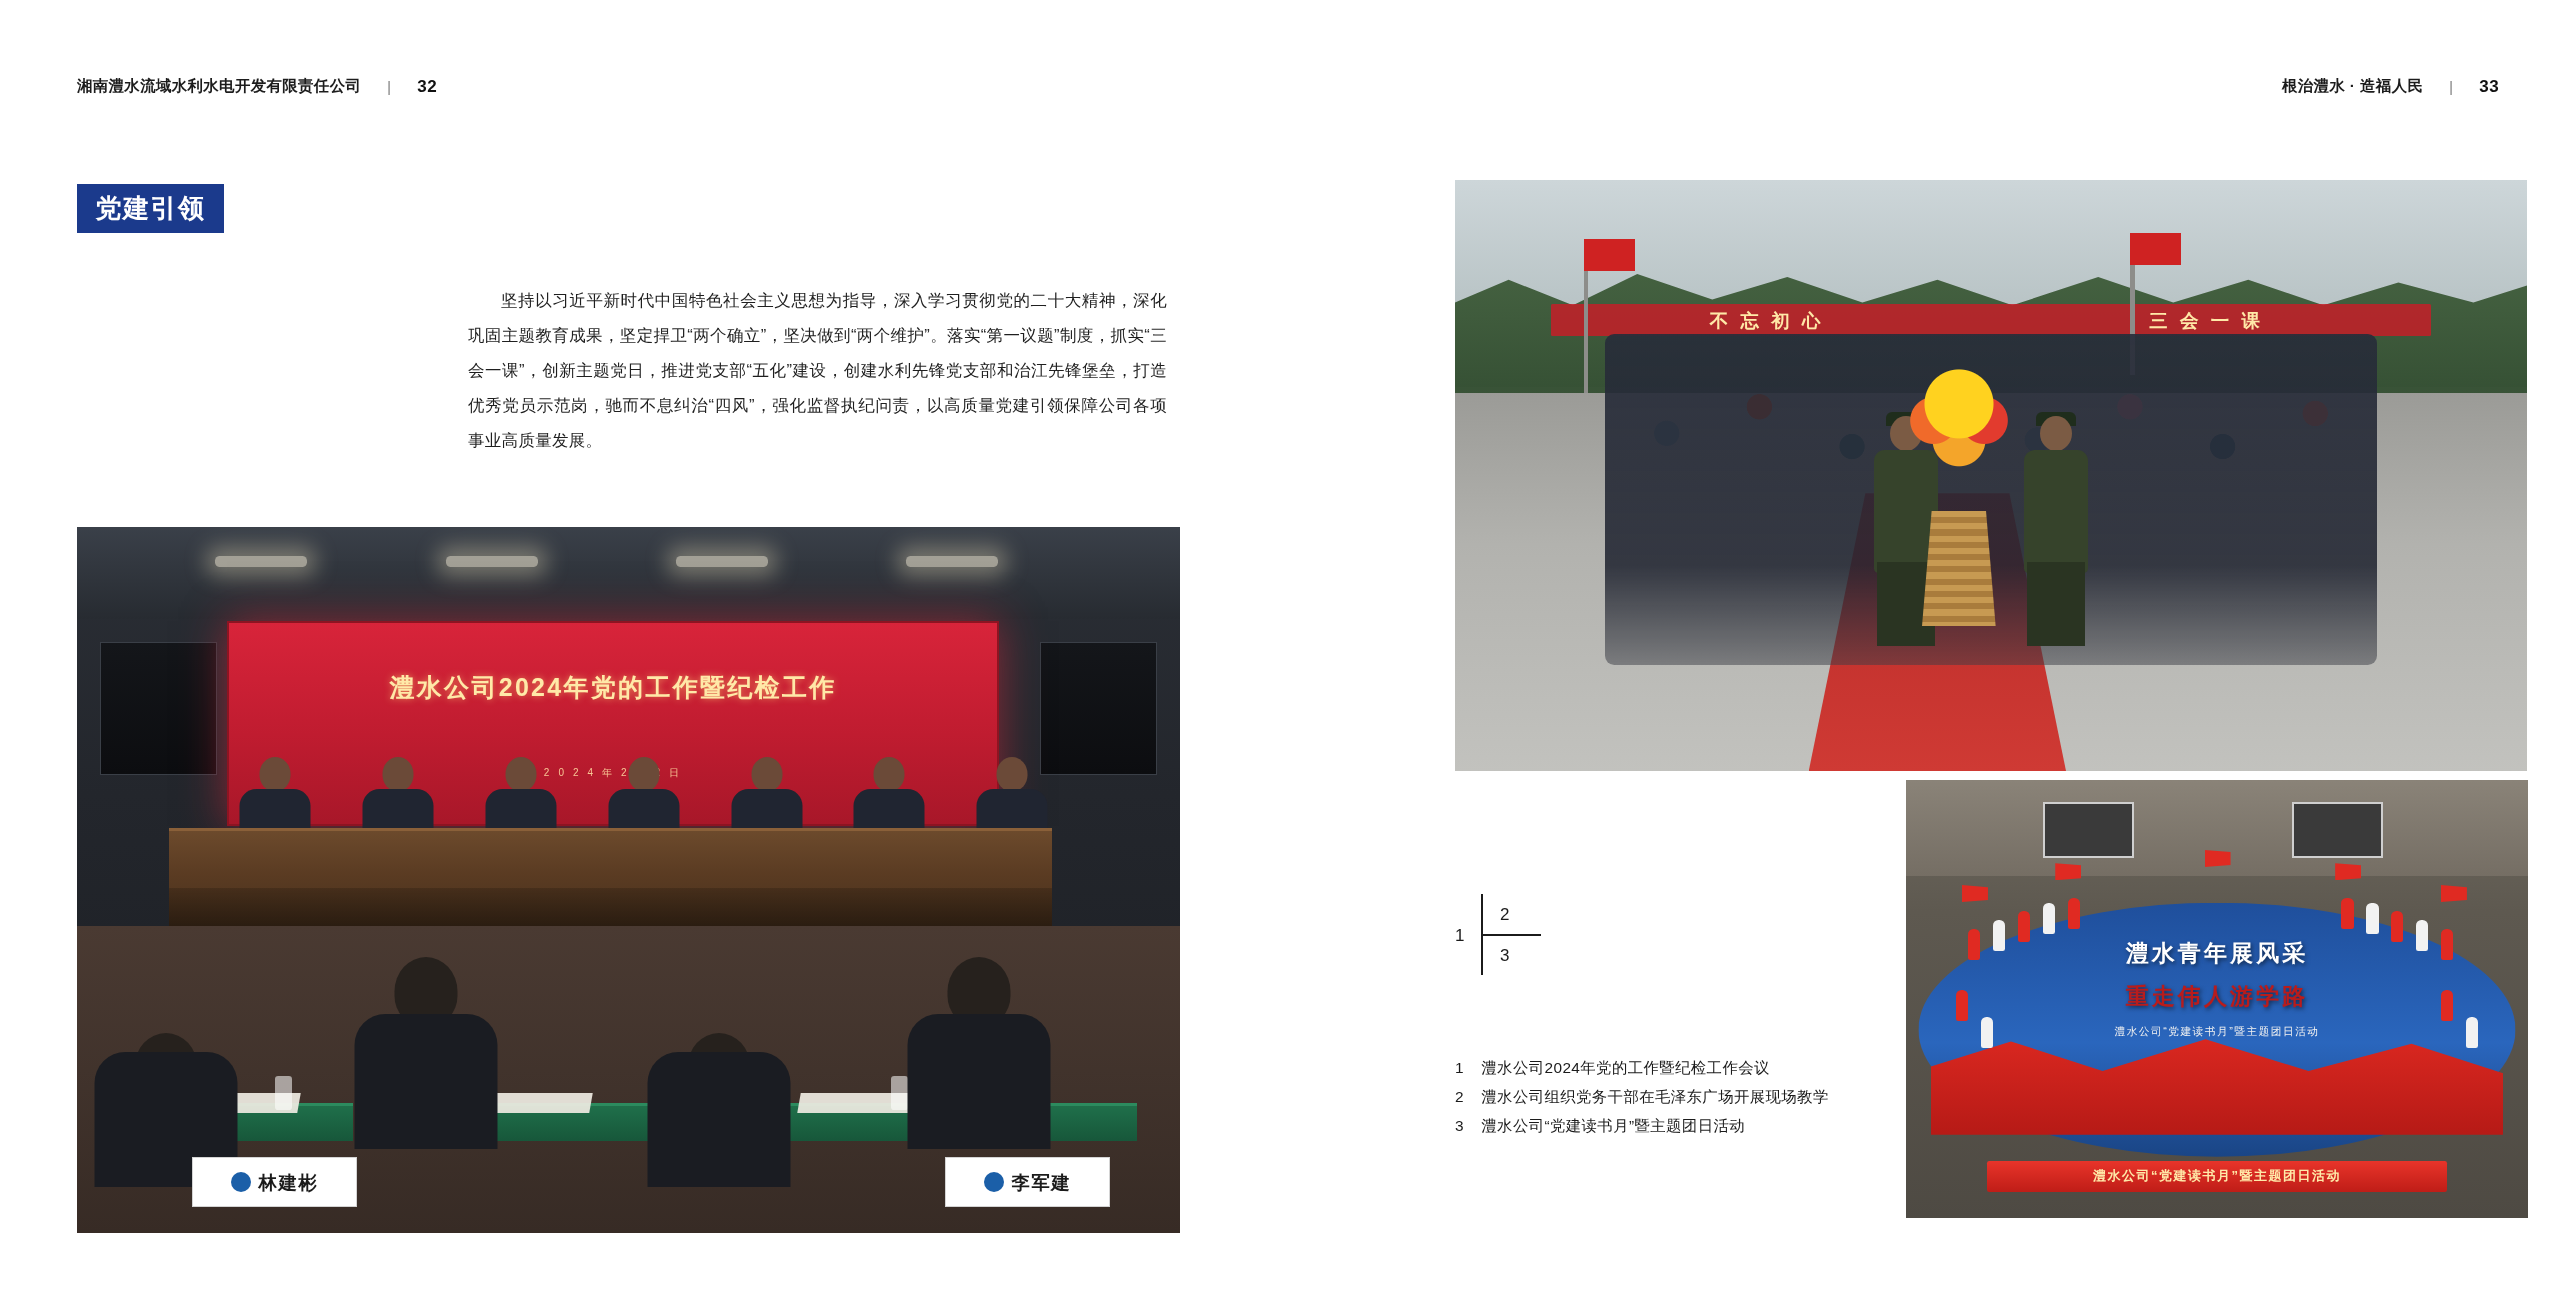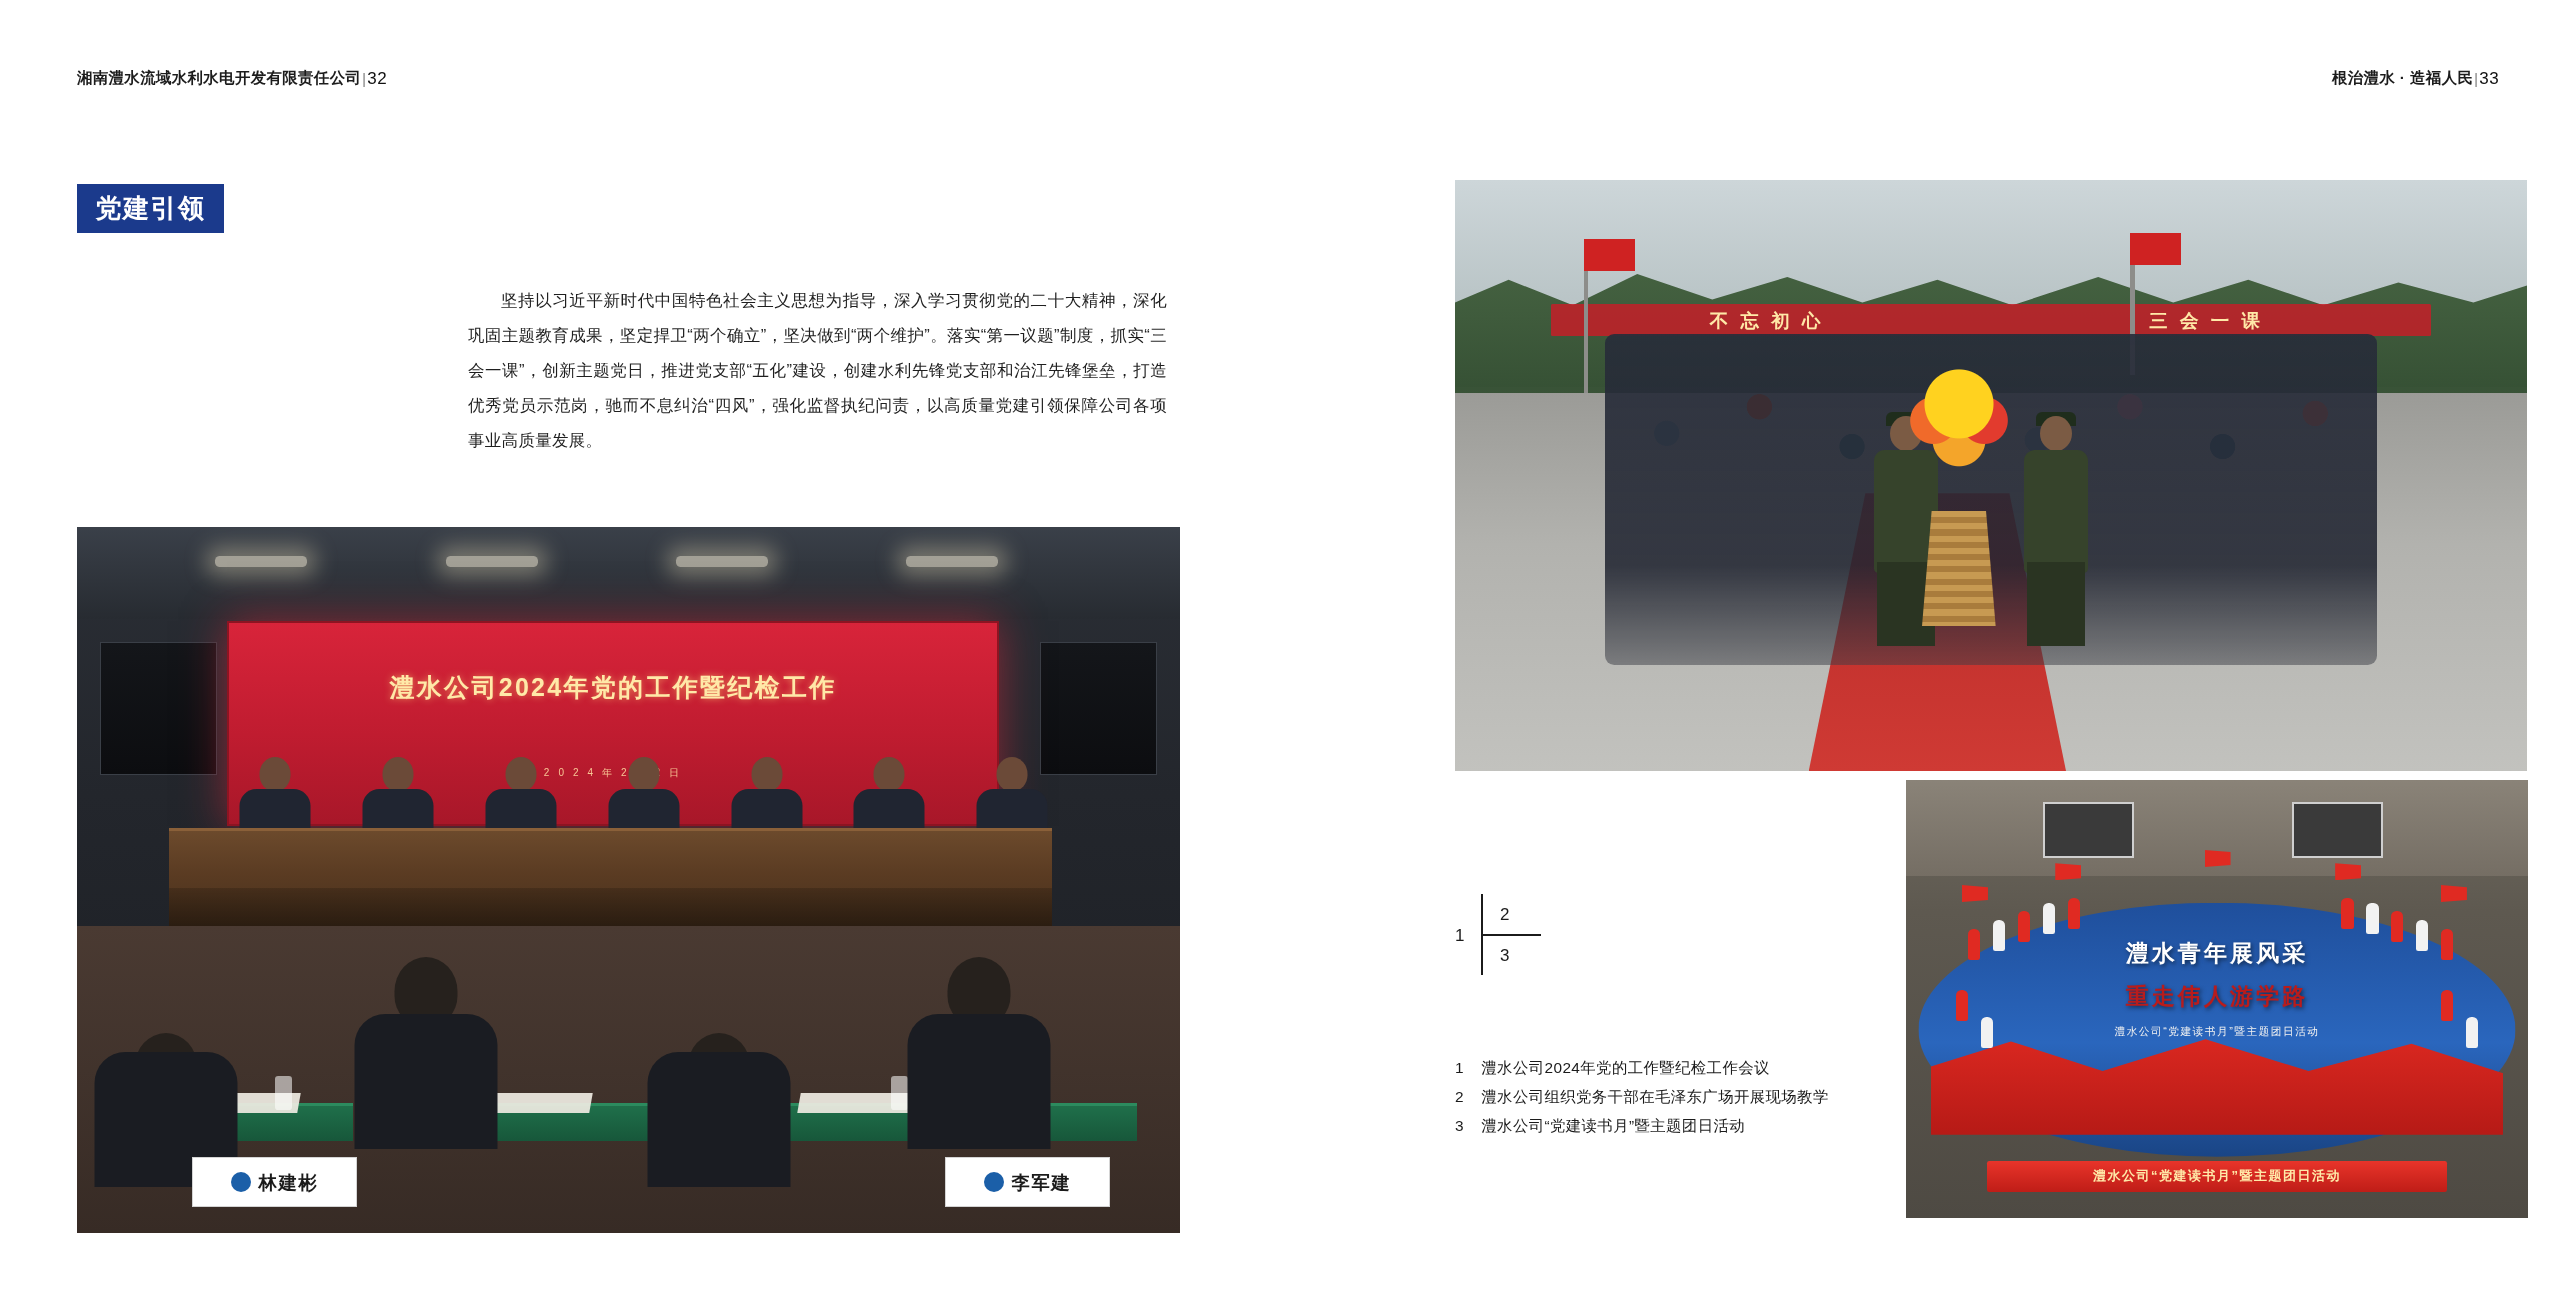--- a/index.html
+++ b/index.html
@@ -12,40 +12,40 @@
     height: 1306px;
     position: relative;
     font-family: "Liberation Sans", sans-serif;
     color: #1a1a1a;
     overflow: hidden;
   }
 
   
   .running-head {
     position: absolute;
-    top: 68px;
+    top: 76px;
     font-size: 15.4px;
     font-weight: bold;
     letter-spacing: 0.4px;
     color: #1c1c1c;
     white-space: nowrap;
     display: flex;
     align-items: center;
-    gap: 1px;
+    gap: 26px;
   }
   .running-head.left { left: 77px; }
   .running-head.right { right: 77px; }
   .rh-sep {
     color: #777;
     font-weight: normal;
     font-size: 14px;
   }
   .folio {
     font-size: 17px;
-    font-weight: normal;
+    font-weight: bold;
     color: #111;
   }
 
   
   .section-title {
     position: absolute;
     left: 77px;
     top: 184px;
     background: #1b3a8c;
     color: #ffffff;

